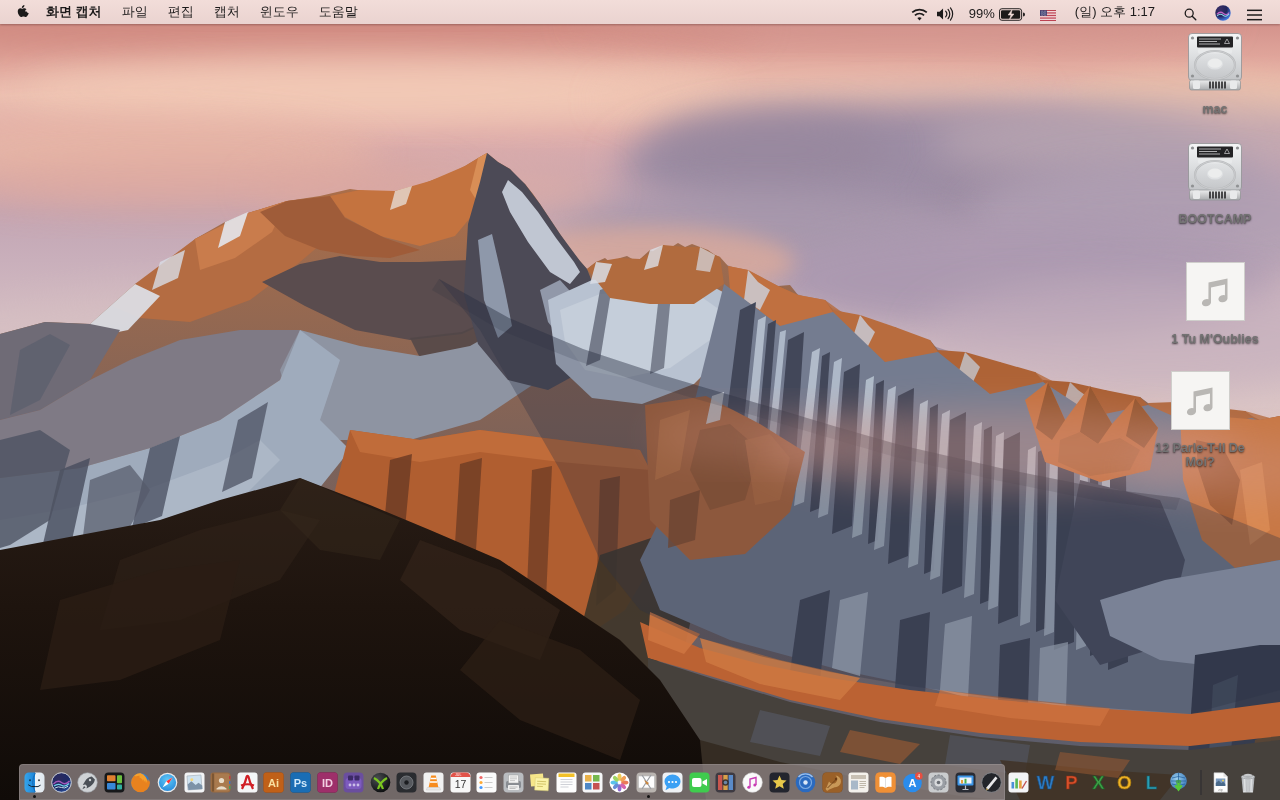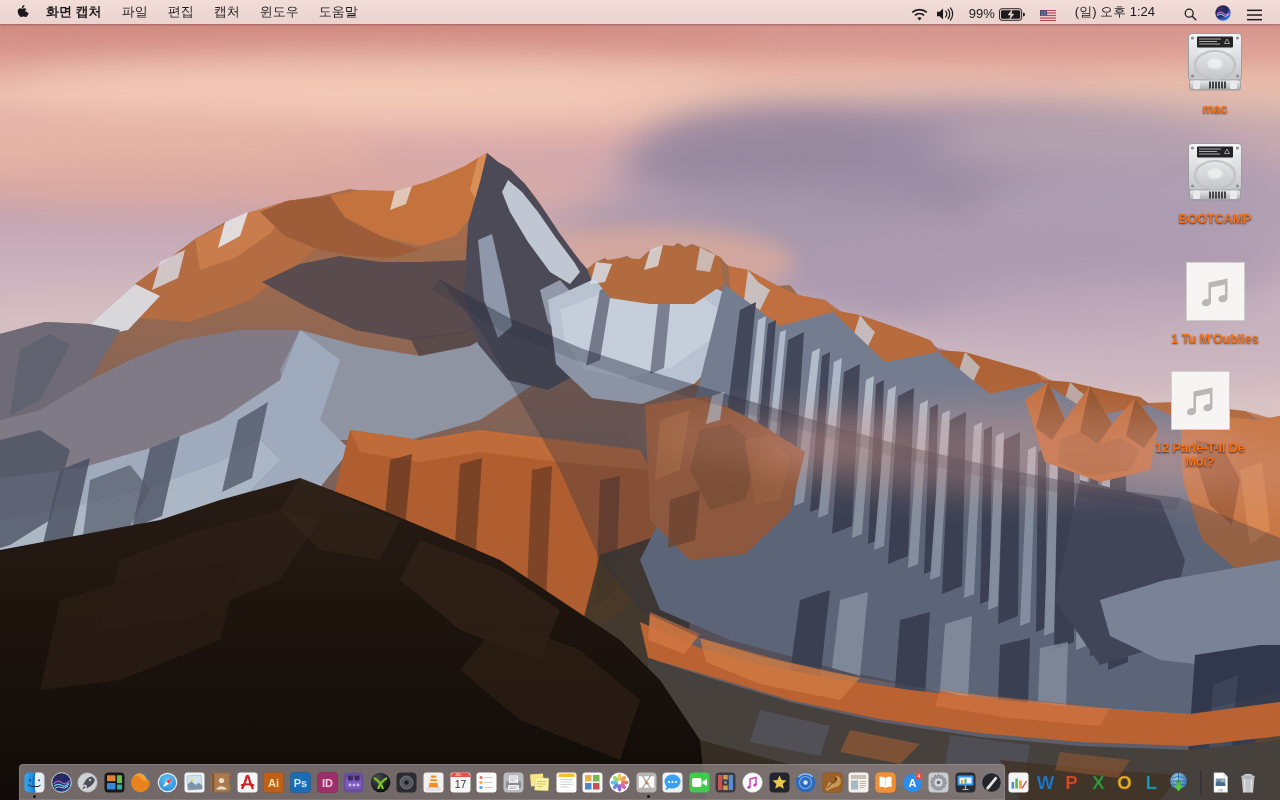--- a/index.html
+++ b/index.html
@@ -4,21 +4,21 @@
 <style>
 html,body{margin:0;padding:0;}
 body{width:1280px;height:800px;overflow:hidden;position:relative;background:#000;font-family:"Liberation Sans",sans-serif;}
 #wall{position:absolute;left:0;top:0;width:1280px;height:800px;}
 
 #menubar{position:absolute;left:0;top:0;width:1280px;height:24px;background:linear-gradient(#f2ddd9,#ead3d0);box-shadow:0 1px 2px rgba(80,40,40,.4);display:flex;align-items:center;font-size:13px;color:#1c1a1a;}
 #menubar .l{display:flex;align-items:center;}
 #menubar .r{margin-left:auto;display:flex;align-items:flex-end;}
 .mi{margin:0 10px;white-space:nowrap;}
 
-.dicon{position:absolute;width:120px;text-align:center;color:#f97316;font-size:12.5px;font-weight:bold;text-shadow:0 1px 2px rgba(0,0,0,.75);line-height:14px;}
+.dicon{position:absolute;width:120px;text-align:center;color:#737373;font-size:12.5px;font-weight:bold;text-shadow:0 1px 2px rgba(0,0,0,.75);line-height:14px;}
 .dicon svg{display:block;margin:0 auto;}
 .dicon .lbl{margin-top:11px;}
 
 #dock{position:absolute;left:19px;top:764px;width:986px;height:36px;background:rgba(141,131,131,.78);border-radius:4px 4px 0 0;box-shadow:inset 0 0 0 1px rgba(255,255,255,.12);}
 #dockicons{position:absolute;left:5px;top:4px;height:28px;display:flex;align-items:center;}
 .dk{width:21px;height:21px;margin-right:5.6px;flex:0 0 auto;position:relative;}
 .runningdot{position:absolute;left:14px;top:31px;width:3px;height:3px;border-radius:50%;background:#111;}
 </style>
 </head>
 <body>
@@ -311,21 +311,21 @@
           <circle cx="7.5" cy="3.8" r=".5"></circle>
           <circle cx="2.5" cy="5.1" r=".5"></circle>
           <circle cx="4.5" cy="5.1" r=".5"></circle>
           <circle cx="6.5" cy="5.1" r=".5"></circle>
           <circle cx="1.5" cy="6.4" r=".5"></circle>
           <circle cx="3.5" cy="6.4" r=".5"></circle>
           <circle cx="5.5" cy="6.4" r=".5"></circle>
           <circle cx="7.5" cy="6.4" r=".5"></circle>
         </g>
       </svg>
-  <span class="mi" style="margin:0 0 0 19px">(일) 오후 1:24</span>
+  <span class="mi" style="margin:0 0 0 19px">(일) 오후 1:17</span>
   <svg class="mi" style="margin:0 0 0 29px" width="13" height="13" viewBox="0 0 15 15">
         <circle cx="6" cy="6" r="4.6" fill="none" stroke="#1c1a1a" stroke-width="1.5"></circle>
         <path d="M9.5 9.5 L13.6 13.6" stroke="#1c1a1a" stroke-width="1.6" stroke-linecap="round"></path>
       </svg>
   <svg class="mi" style="margin:0 0 0 18px" width="16" height="16" viewBox="0 0 17 17">
         <defs>
           <radialGradient id="siri" cx="0.3" cy="0.25" r="1">
             <stop offset="0" stop-color="#3a2f66"></stop>
             <stop offset=".45" stop-color="#21255c"></stop>
             <stop offset=".75" stop-color="#3f6fd8"></stop>

